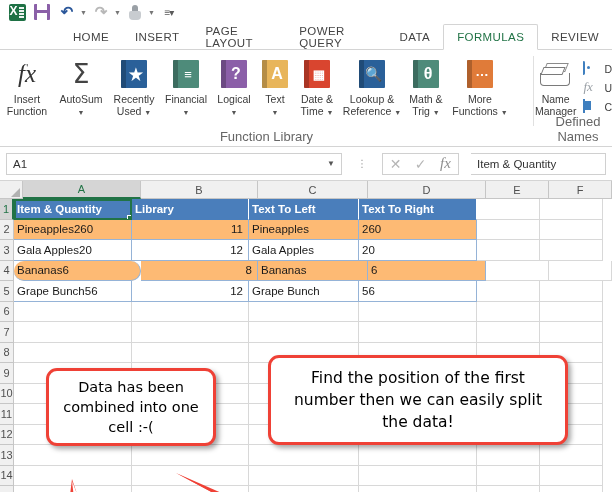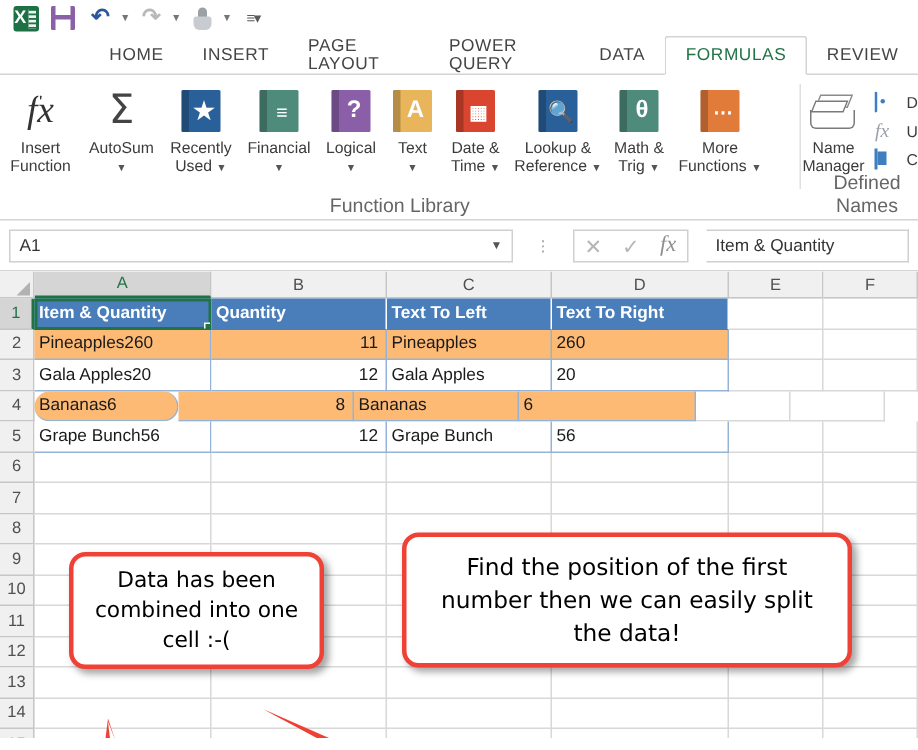--- a/index.html
+++ b/index.html
@@ -320,21 +320,21 @@
           <div class="rh">10</div>
           <div class="rh">11</div>
           <div class="rh">12</div>
           <div class="rh">13</div>
           <div class="rh">14</div>
           <div class="rh">15</div>
         </div>
       <div class="cells" id="cells">
           <div class="grow">
             <div class="gc tbl-hdr selcell" style="width: 118px;">Item &amp; Quantity</div>
-            <div class="gc tbl-hdr" style="width: 117px;">Quantity</div>
+            <div class="gc tbl-hdr" style="width: 117px;">Library</div>
             <div class="gc tbl-hdr" style="width: 110px;">Text To Left</div>
             <div class="gc tbl-hdr" style="width: 118px;">Text To Right</div>
             <div class="gc" style="width: 63px;"></div>
             <div class="gc" style="width: 63px;"></div>
           </div>
           <div class="grow">
             <div class="gc tbl-band" style="width: 118px;">Pineapples260</div>
             <div class="gc tbl-band num" style="width: 117px;">11</div>
             <div class="gc tbl-band" style="width: 110px;">Pineapples</div>
             <div class="gc tbl-band" style="width: 118px;">260</div>
@@ -343,21 +343,21 @@
           </div>
           <div class="grow">
             <div class="gc tbl-plain" style="width: 118px;">Gala Apples20</div>
             <div class="gc tbl-plain num" style="width: 117px;">12</div>
             <div class="gc tbl-plain" style="width: 110px;">Gala Apples</div>
             <div class="gc tbl-plain" style="width: 118px;">20</div>
             <div class="gc" style="width: 63px;"></div>
             <div class="gc" style="width: 63px;"></div>
           </div>
           <div class="grow">
-            <div class="gc tbl-band" style="width: 96px; border-radius: 10px;">Bananas6</div>
+            <div class="gc tbl-band" style="width: 127px; border-radius: 10px;">Bananas6</div>
             <div class="gc tbl-band num" style="width: 117px;">8</div>
             <div class="gc tbl-band" style="width: 110px;">Bananas</div>
             <div class="gc tbl-band" style="width: 118px;">6</div>
             <div class="gc" style="width: 63px;"></div>
             <div class="gc" style="width: 63px;"></div>
           </div>
           <div class="grow">
             <div class="gc tbl-plain" style="width: 118px;">Grape Bunch56</div>
             <div class="gc tbl-plain num" style="width: 117px;">12</div>
             <div class="gc tbl-plain" style="width: 110px;">Grape Bunch</div>

